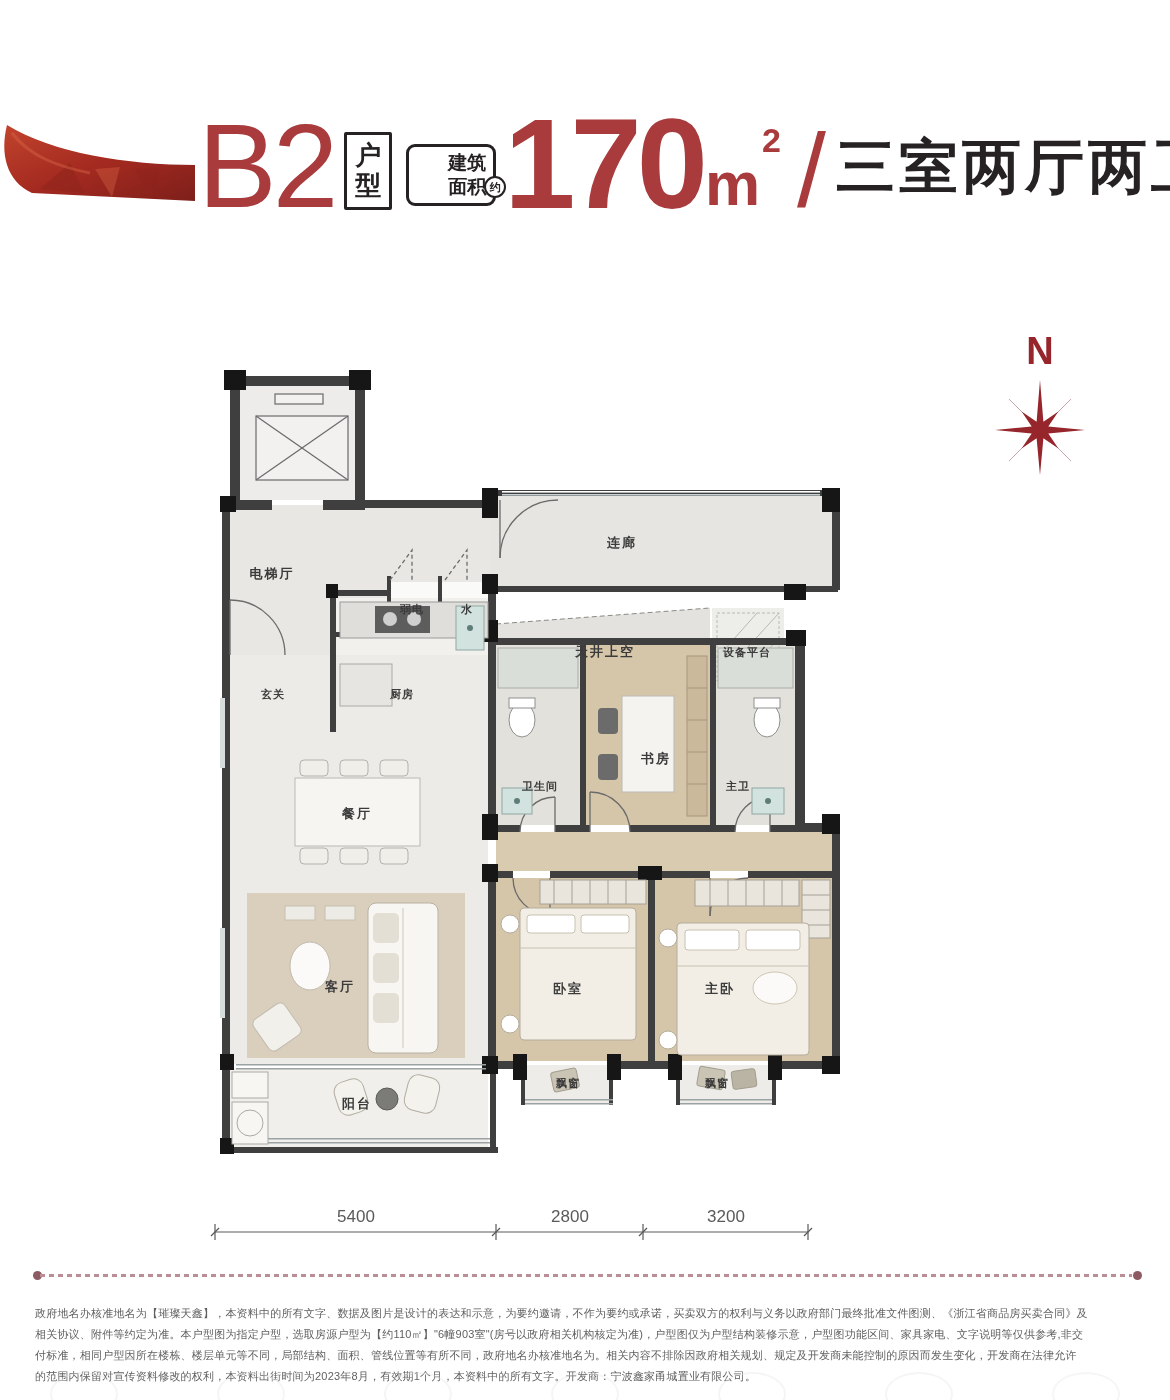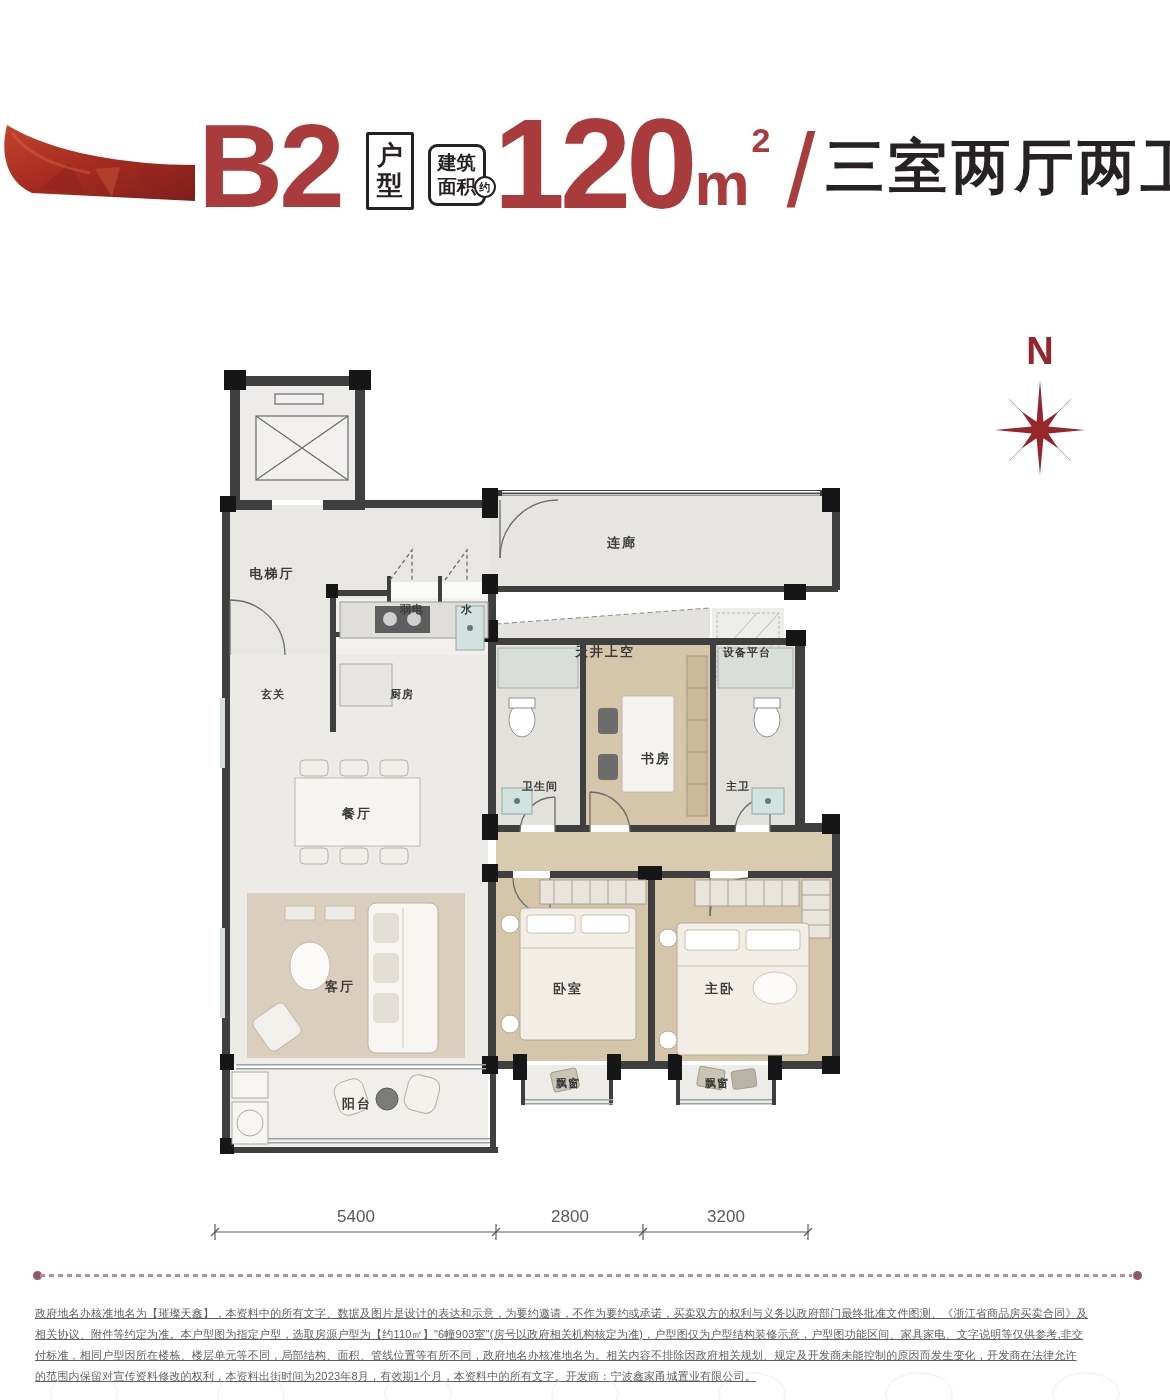--- a/index.html
+++ b/index.html
@@ -7,33 +7,33 @@
     width:1170px;height:1400px;position:relative;background:#ffffff;
     font-family:"Liberation Sans","DejaVu Sans",sans-serif;overflow:hidden;
   }
   
   .brand-swoosh{position:absolute;left:0;top:123px;}
   .header{
     position:absolute;left:198px;top:102px;height:110px;
     display:flex;align-items:flex-end;
   }
   .type-code{
-    font-size:118px;font-weight:700;line-height:.78;color:#A93B3D;
-    letter-spacing:-4px;margin-right:25px;
+    font-size:118px;font-weight:400;line-height:.78;color:#A93B3D;
+    letter-spacing:-4px;margin-right:10px;
   }
   .type-box{
     width:42px;height:72px;border:3px solid #262223;border-radius:2px;
     display:flex;flex-direction:column;align-items:center;justify-content:center;
     font-size:26px;font-weight:700;color:#262223;line-height:1.15;margin-bottom:2px;
   }
   .area-badge-wrap{position:relative;margin:0 8px 6px 14px;}
   .area-badge{
     width:52px;height:56px;border:3px solid #262223;border-radius:9px;
     display:flex;flex-direction:column;align-items:center;justify-content:center;
-    font-size:19px;font-weight:700;color:#262223;line-height:1.25;background:#fff;
+    font-size:19px;font-weight:700;color:#262223;line-height:1.25;background:#fff;padding-left:32px;
   }
   .area-approx{
     position:absolute;right:-10px;bottom:8px;width:18px;height:18px;border:2px solid #262223;
     border-radius:50%;font-size:11px;font-weight:700;color:#262223;background:#fff;
     display:flex;align-items:center;justify-content:center;
   }
   .area-value{
     font-size:128px;font-weight:700;line-height:.76;color:#A93B3D;letter-spacing:-5px;
   }
   .area-unit{font-size:62px;font-weight:700;color:#A93B3D;line-height:.9;margin-left:2px;}
@@ -62,21 +62,21 @@
     position:absolute;left:40px;top:1274px;width:1092px;height:3px;
     background:repeating-linear-gradient(90deg,#bb8d94 0 5px,transparent 5px 9px);
   }
   .dash-cap{position:absolute;top:1271px;width:9px;height:9px;border-radius:5px;background:#8d5a64;}
   .dash-cap.left{left:33px;} .dash-cap.right{left:1133px;}
   
   .disclaimer{
     position:absolute;left:35px;top:1303px;width:1110px;color:#5f5f5f;
     font-size:11px;line-height:21px;letter-spacing:.2px;
   }
-  .disclaimer div{white-space:nowrap;text-decoration:underline;}
+  .disclaimer div{white-space:nowrap;}
   
   .watermark-row{
     position:absolute;left:0;top:1372px;width:1170px;height:28px;opacity:.35;
     display:flex;justify-content:space-around;align-items:flex-start;
   }
   .watermark-row span{
     display:block;width:64px;height:40px;border:2px solid #e4e4e4;border-radius:50%;
   }
 </style>
 </head>
@@ -103,21 +103,21 @@
     <span>户</span>
     <span>型</span>
   </div>
   <div class="area-badge-wrap">
     <div class="area-badge">
       <span>建筑</span>
       <span>面积</span>
     </div>
     <div class="area-approx">约</div>
   </div>
-  <div class="area-value">120</div>
+  <div class="area-value">170</div>
   <div class="area-unit">m</div>
   <div class="area-exp">2</div>
   <div class="slash">/</div>
   <div class="layout-desc">三室两厅两卫</div>
 </div>
 
 <svg class="compass" width="95" height="155" viewBox="0 0 95 155">
   <text x="47" y="32" text-anchor="middle" font-size="38" font-weight="bold" fill="#97252C" font-family="Liberation Sans, DejaVu Sans, sans-serif">N</text>
   <g>
     <line x1="16" y1="67" x2="78" y2="129" stroke="#b98f93" stroke-width="0.8"></line>

